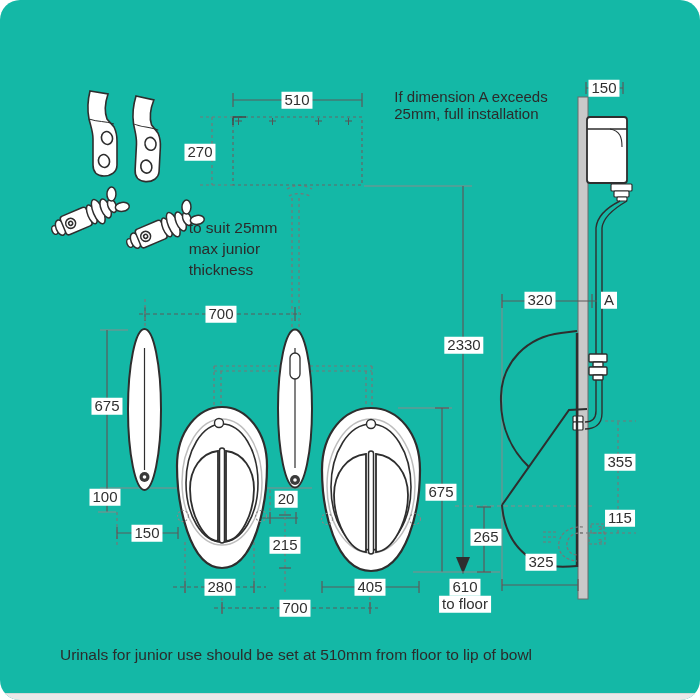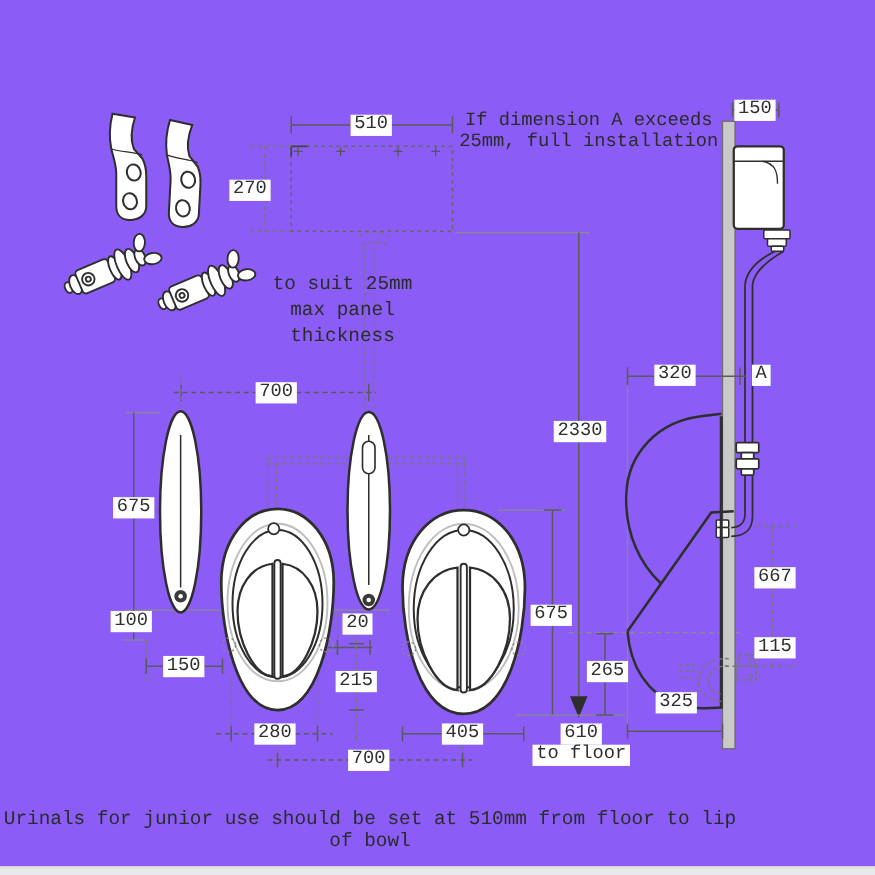--- a/index.html
+++ b/index.html
@@ -1,22 +1,22 @@
 <!DOCTYPE html>
 <html><head>
 <meta charset="utf-8">
 <style>
   html,body{margin:0;padding:0;background:#fff;}
-  #stage{position:relative;width:700px;height:700px;background:#8b5cf6;overflow:hidden;
-         font-family:Liberation Mono, monospace;}
+  #stage{position:relative;width:700px;height:700px;background:#14b8a6;overflow:hidden;
+         font-family:Liberation Sans, sans-serif;border-radius:20px;}
   #art{position:absolute;left:0;top:0;}
   .dim{position:absolute;transform:translate(-50%,-50%);font-size:15px;color:#2f2f2f;
        background:#fff;padding:0 3px;white-space:nowrap;line-height:1.1;}
-  .note{position:absolute;transform:translateX(-50%);text-align:center;color:#2b2b2b;}
-  .note-panel{font-size:15.5px;line-height:21px;margin-left:41px;}
+  .note{position:absolute;transform:translateX(-50%);color:#2b2b2b;}
+  .note-panel{font-size:15.5px;line-height:21px;}
   .note-a{font-size:15px;line-height:17px;}
   .footer{position:absolute;left:0;top:646px;width:592px;text-align:center;
           font-size:15.5px;color:#2b2b2b;}
   .page-edge{position:absolute;left:0;top:693px;width:700px;height:7px;background:#e9e9e9;
              border-top:1px solid #d7d7d7;}
 </style>
 </head>
 <body>
 
 <div id="stage">
@@ -257,27 +257,27 @@
 <div class="dim" style="left:220px;top:587px">280</div>
 <div class="dim" style="left:370px;top:587px">405</div>
 <div class="dim" style="left:295px;top:608px">700</div>
 <div class="dim" style="left:441px;top:492px">675</div>
 <div class="dim" style="left:486px;top:537px">265</div>
 <div class="dim" style="left:465px;top:587px">610</div>
 <div class="dim" style="left:465px;top:604px">to floor</div>
 <div class="dim" style="left:464px;top:345px">2330</div>
 <div class="dim" style="left:540px;top:300px">320</div>
 <div class="dim" style="left:609px;top:300px">A</div>
-<div class="dim" style="left:620px;top:462px">667</div>
+<div class="dim" style="left:620px;top:462px">355</div>
 <div class="dim" style="left:620px;top:518px">115</div>
 <div class="dim" style="left:541px;top:562px">325</div>
 
 <div class="note note-panel" style="left:233px;top:217px">
   <div>to suit 25mm</div>
-  <div>max panel</div>
+  <div>max junior</div>
   <div>thickness</div>
 </div>
 
 <div class="note note-a" style="left:471px;top:88px">
   <div>If dimension A exceeds</div>
   <div>25mm, full installation</div>
 </div>
 
 <div class="footer">Urinals for junior use should be set at 510mm from floor to lip of bowl</div>
 

